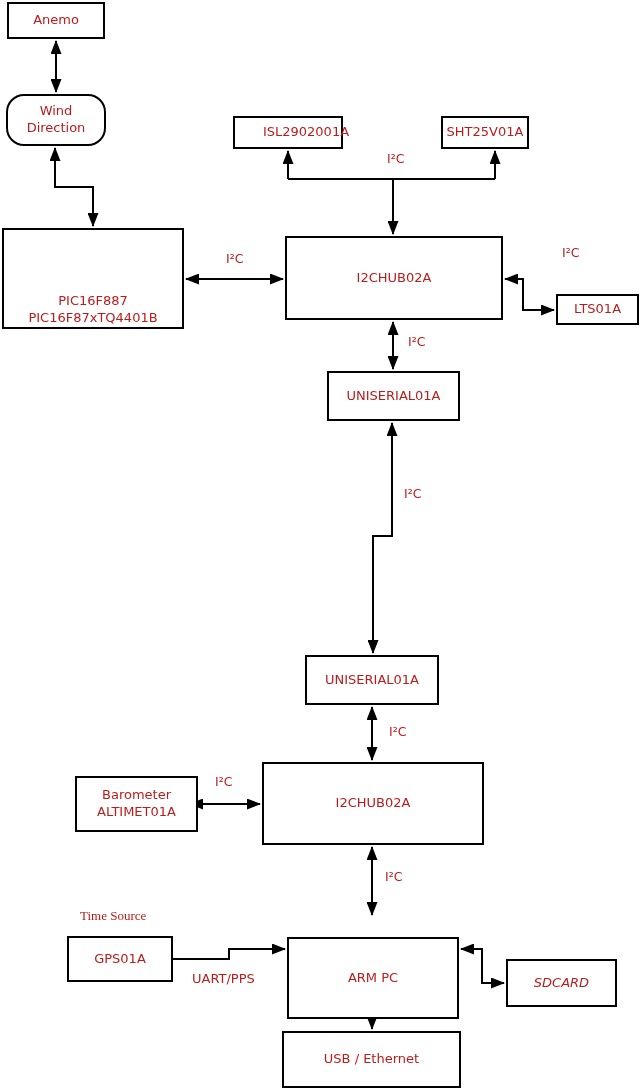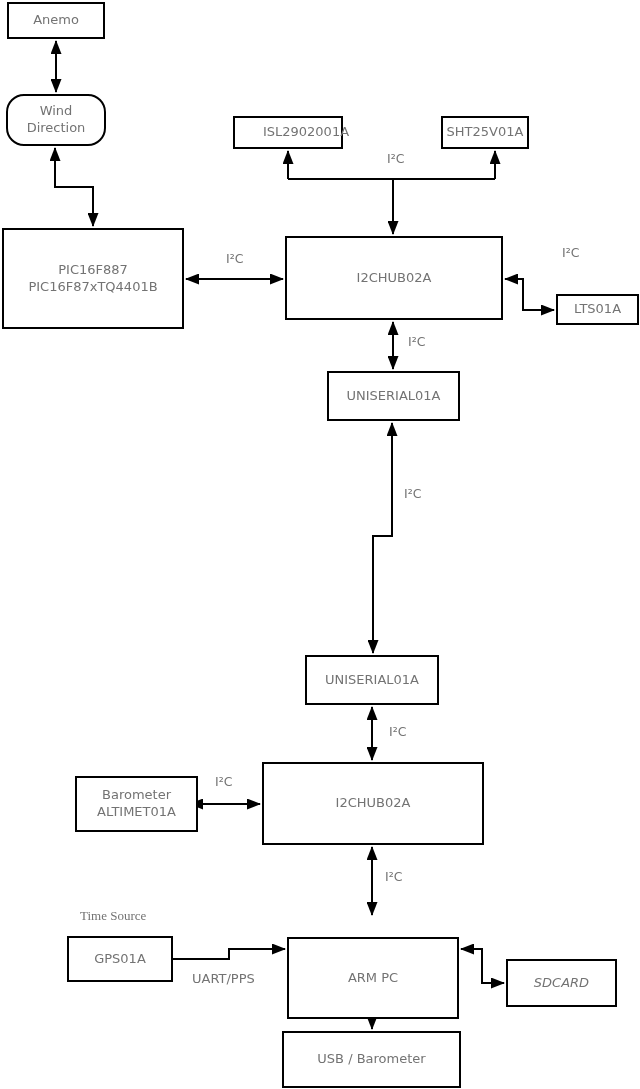--- a/index.html
+++ b/index.html
@@ -1,21 +1,21 @@
 <!DOCTYPE html>
 <html><head>
 <meta charset="utf-8">
 <style>
   html,body{margin:0;padding:0;background:#ffffff;}
   #canvas{
     position:relative;
     width:640px;height:1089px;
     background:#ffffff;
     font-family:"DejaVu Sans", sans-serif;
-    color:#737373;
+    color:#b91c1c;
     overflow:hidden;
   }
   #wires{position:absolute;left:0;top:0;width:640px;height:1089px;}
   .node{
     position:absolute;
     box-sizing:border-box;
     border:2px solid #000000;
     background:#ffffff;
     display:flex;align-items:center;justify-content:center;
     text-align:center;
@@ -29,21 +29,21 @@
     white-space:nowrap;
   }
   .annotation{
     position:absolute;
     font-size:13px;
     white-space:nowrap;
   }
   
   #n-anemo   {left:7px;  top:2px;   width:98px;  height:37px;}
   #n-wind    {left:6px;  top:94px;  width:100px; height:52px;border-radius:18px;}
-  #n-pic     {left:2px;  top:228px; width:182px; height:101px;}
+  #n-pic     {left:2px;  top:228px; width:182px; height:101px;align-items:flex-end;}
   #n-isl     {left:233px;top:116px; width:110px; height:33px;padding-left:36px;}
   #n-sht     {left:441px;top:116px; width:88px; height:33px;}
   #n-hub1    {left:285px;top:236px; width:218px; height:84px;}
   #n-lts     {left:556px;top:294px; width:83px;  height:31px;}
   #n-uni1    {left:327px;top:371px; width:133px; height:50px;}
   #n-uni2    {left:305px;top:655px; width:134px; height:50px;}
   #n-hub2    {left:262px;top:762px; width:222px; height:83px;}
   #n-baro    {left:75px; top:776px; width:123px; height:56px;}
   #n-gps     {left:67px; top:936px; width:106px; height:46px;}
   #n-armpc   {left:287px;top:917px; width:172px; height:82px;margin-top:20px;}
@@ -132,21 +132,21 @@
   <div class="node" id="n-gps">
     <span>GPS01A</span>
   </div>
   <div class="node" id="n-armpc">
     <span>ARM PC</span>
   </div>
   <div class="node" id="n-sdcard">
     <span>SDCARD</span>
   </div>
   <div class="node" id="n-usb">
-    <span>USB / Barometer</span>
+    <span>USB / Ethernet</span>
   </div>
 
   <div class="edge-label" id="l-branch">I²C</div>
   <div class="edge-label" id="l-pic-hub">I²C</div>
   <div class="edge-label" id="l-lts">I²C</div>
   <div class="edge-label" id="l-hub-uni1">I²C</div>
   <div class="edge-label" id="l-uni-uni">I²C</div>
   <div class="edge-label" id="l-uni2-hub2">I²C</div>
   <div class="edge-label" id="l-baro-hub2">I²C</div>
   <div class="edge-label" id="l-hub2-arm">I²C</div>

